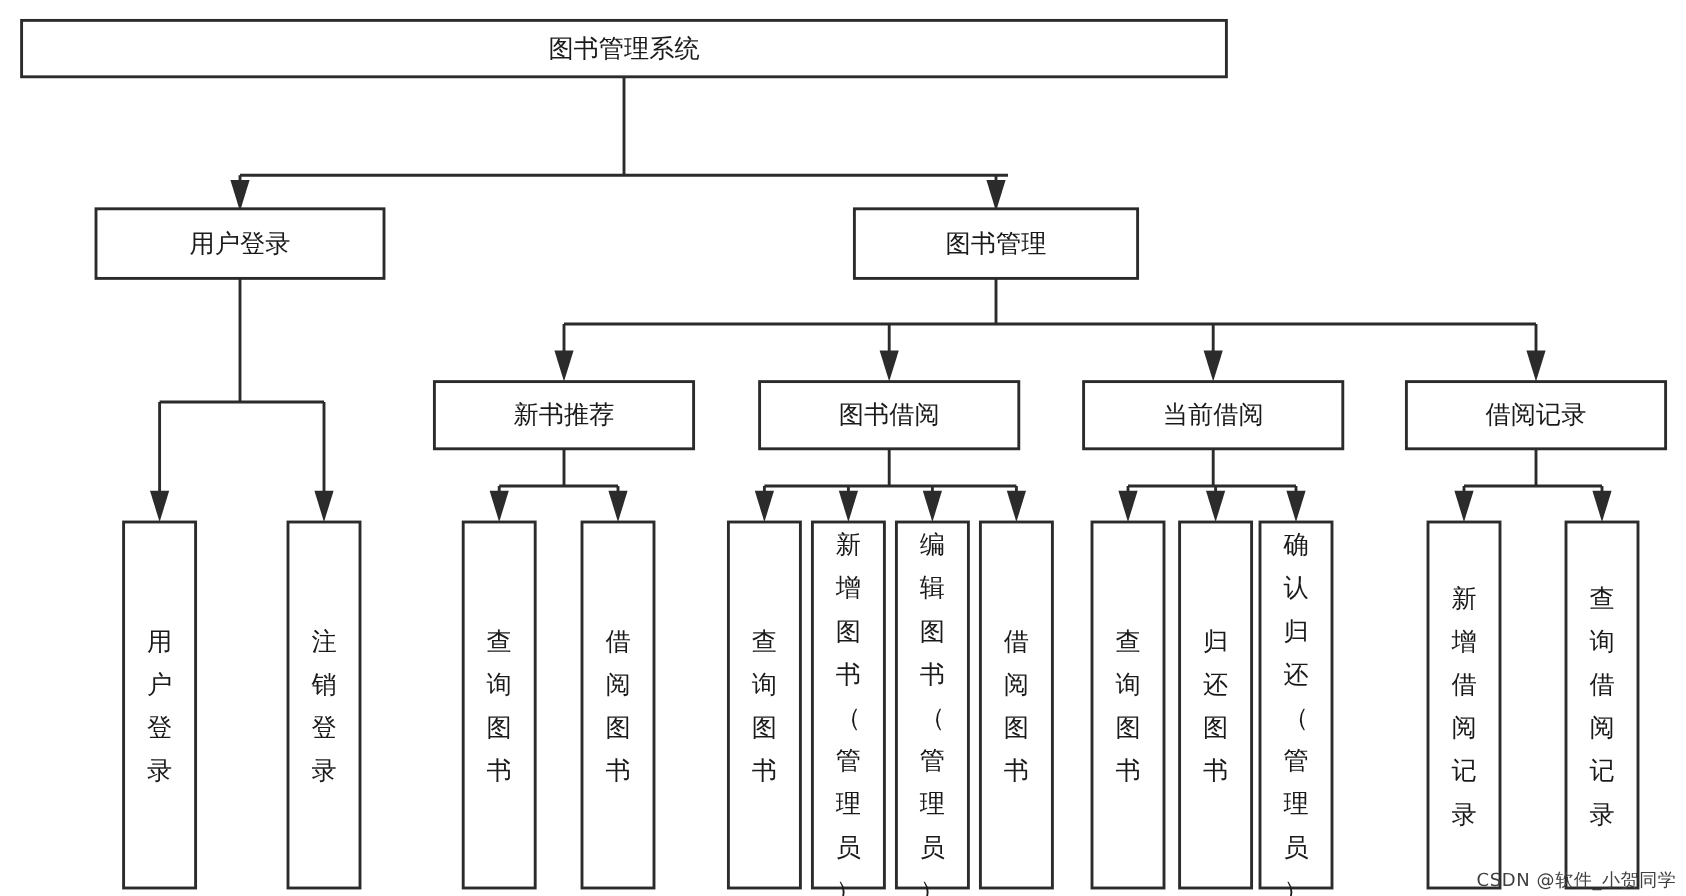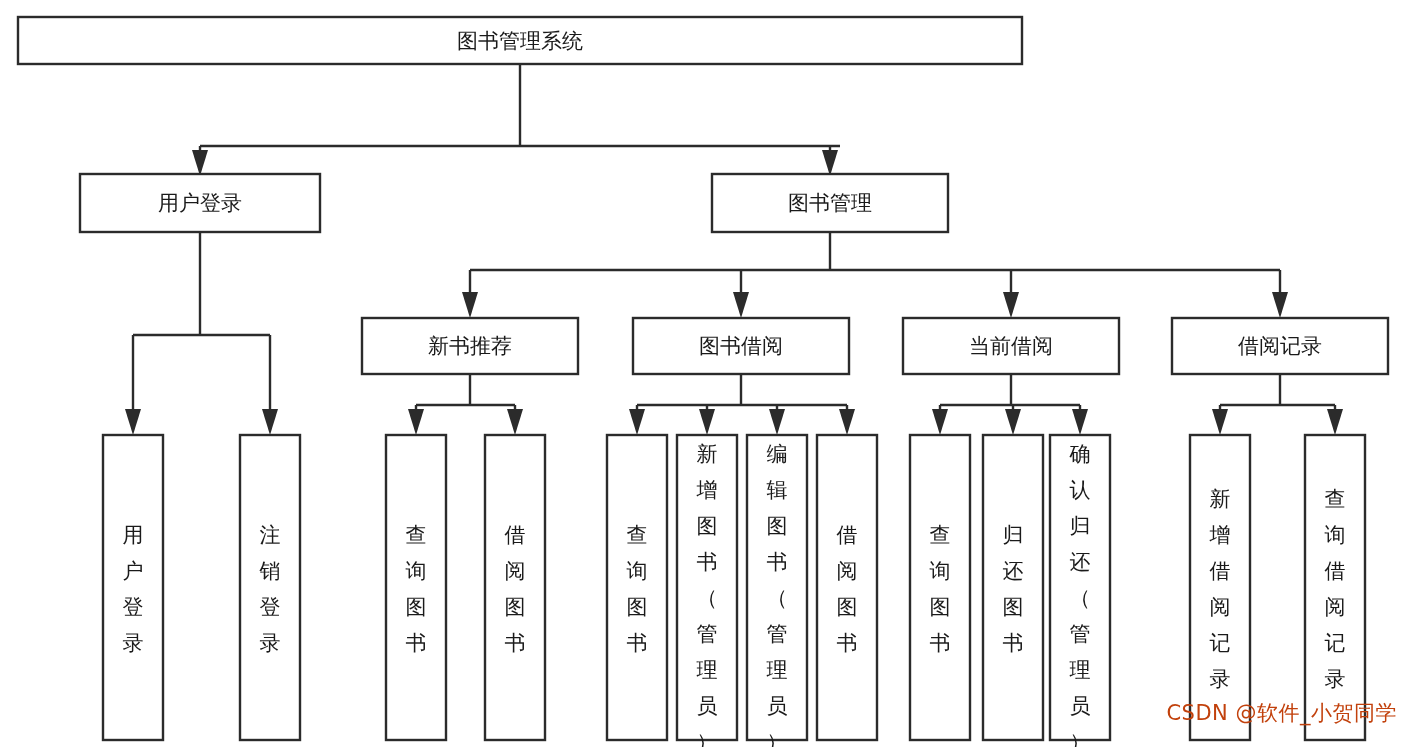--- a/index.html
+++ b/index.html
@@ -52,24 +52,24 @@
   }
   .node-label-v {
     font-family: "DejaVu Sans", "Liberation Sans", sans-serif;
     font-size: 21px;
     fill: #1a1a1a;
     text-anchor: middle;
   }
   .watermark {
     position: absolute;
     right: 8px;
-    bottom: 20px;
-    font-family: "DejaVu Sans", "Liberation Sans", sans-serif;
-    font-size: 21px;
-    color: #c2410c;
+    bottom: 4px;
+    font-family: "DejaVu Sans", "Liberation Sans", sans-serif;
+    font-size: 15px;
+    color: #404040;
     letter-spacing: 0.5px;
     white-space: nowrap;
     user-select: none;
   }
 </style>
 </head>
 <body>
 
 <div id="diagram-root">
 

